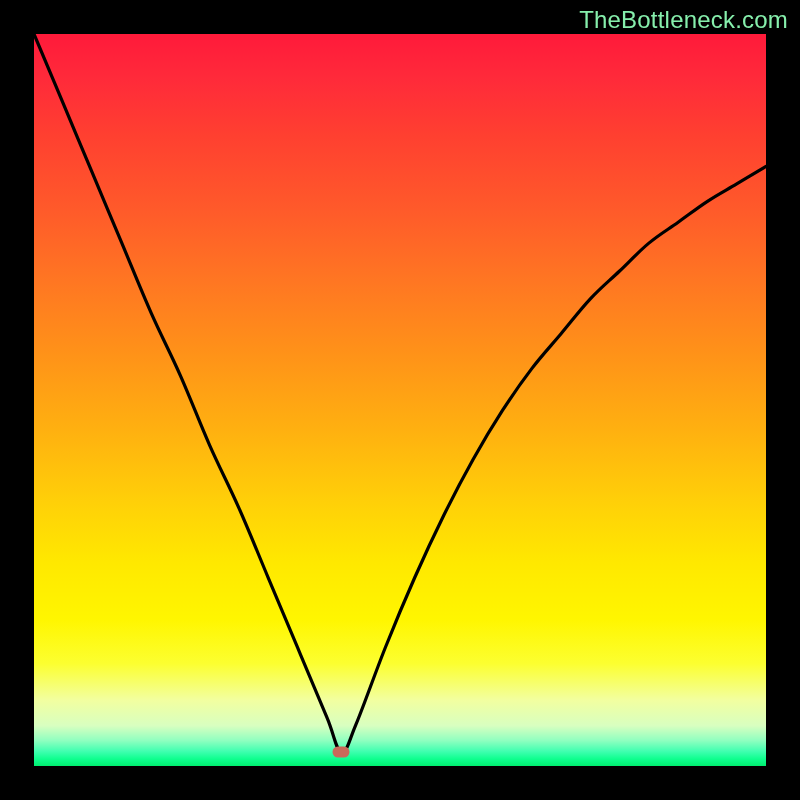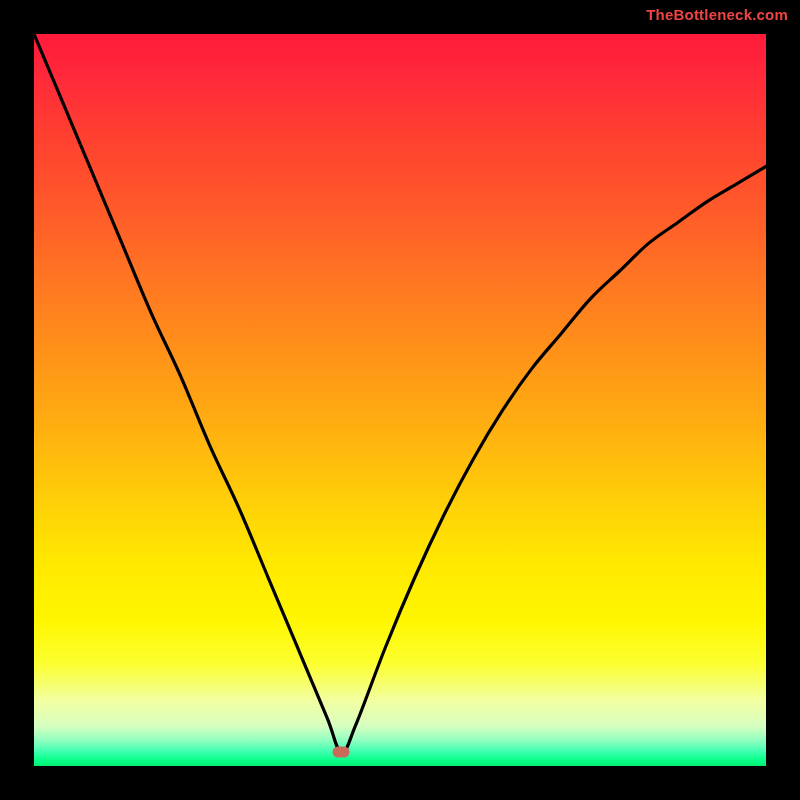--- a/index.html
+++ b/index.html
@@ -8,23 +8,23 @@
     height: 800px;
     background: #000;
     position: relative;
     font-family: Arial, sans-serif;
     overflow: hidden;
   }
   .watermark {
     position: absolute;
     top: 6px;
     right: 12px;
-    color: #ef4444;
-    font-size: 15px;
-    font-weight: 700;
+    color: #86efac;
+    font-size: 24px;
+    font-weight: 400;
     z-index: 10;
     letter-spacing: 0.2px;
   }
   .plot-area {
     position: absolute;
     left: 34px;
     top: 34px;
     width: 732px;
     height: 732px;
     background: linear-gradient(to bottom,

